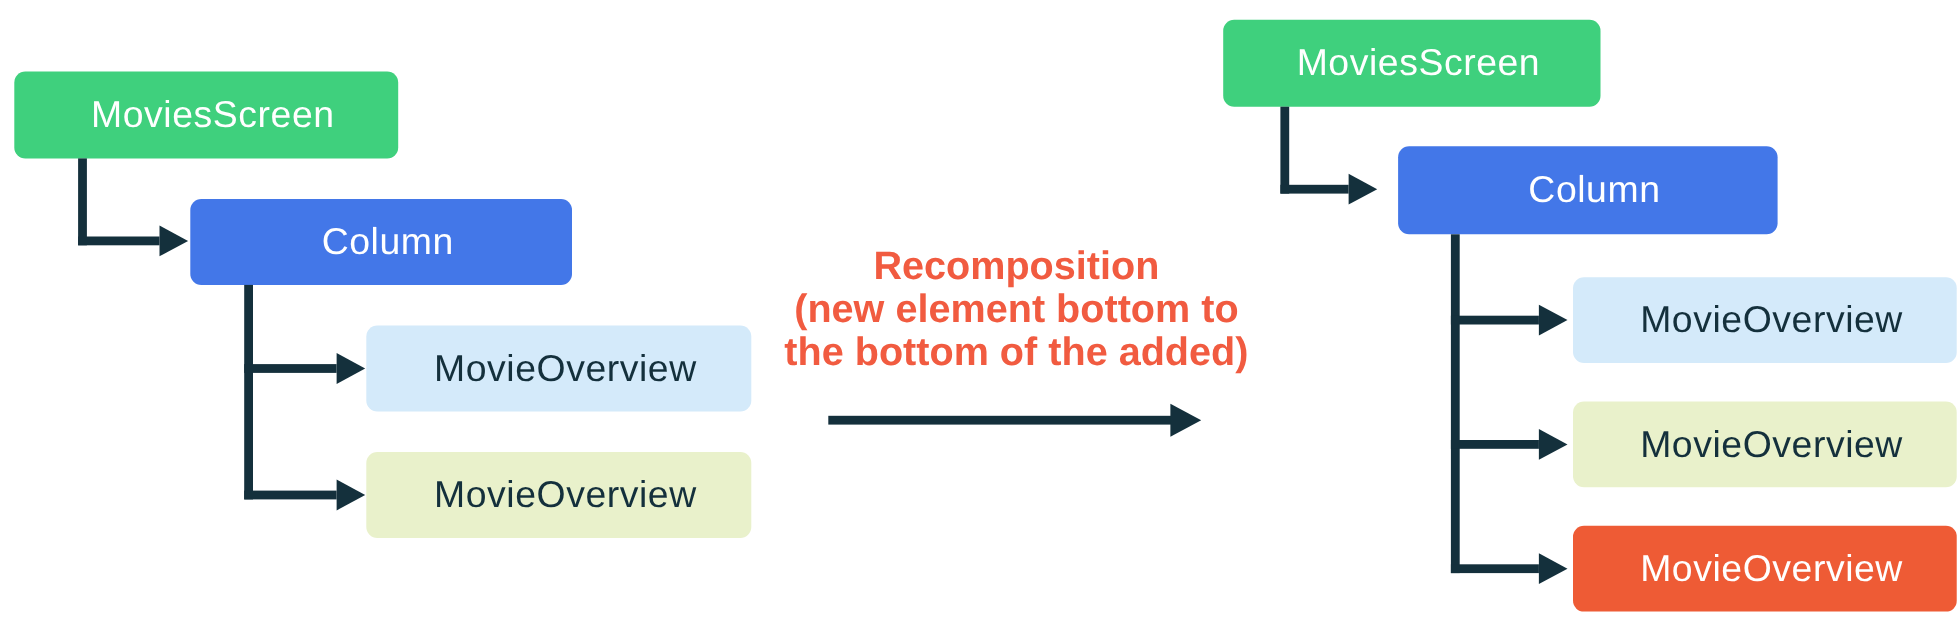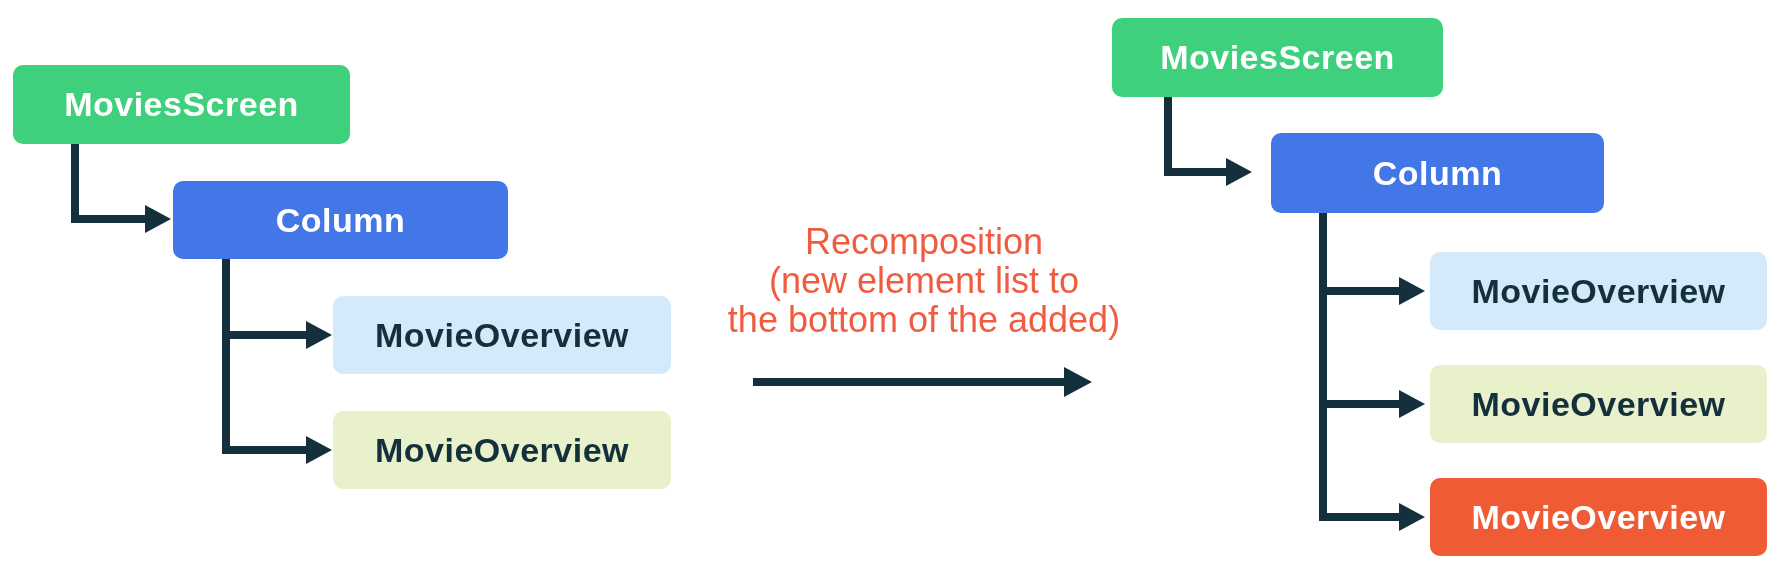--- a/index.html
+++ b/index.html
@@ -15,23 +15,24 @@
     overflow: hidden;
     font-family: "Liberation Sans", sans-serif;
   }
   .node {
     position: absolute;
     border-radius: 10px;
     display: flex;
     align-items: center;
     justify-content: center;
     font-size: 34px;
-    font-weight: 700;
+    font-weight: 400;
     letter-spacing: 0.5px;
     white-space: nowrap;
+    padding-left: 12px;
   }
   .node.green        { background: var(--green);        color: var(--box_text_light); }
   .node.blue         { background: var(--blue);         color: var(--box_text_light); }
   .node.light-blue   { background: var(--light_blue);   color: var(--navy); }
   .node.light-yellow { background: var(--light_yellow); color: var(--navy); }
   .node.orange       { background: var(--orange);       color: var(--box_text_light); }
 
   .line {
     position: absolute;
     background: var(--navy);
@@ -51,21 +52,21 @@
   }
   .caption {
     position: absolute;
     left: 704px;
     top: 222px;
     width: 440px;
     text-align: center;
     color: var(--caption);
     font-size: 36px;
     line-height: 39px;
-    font-weight: 400;
+    font-weight: 700;
   }
 </style>
 </head>
 <body>
 
 <div class="canvas">
 
   <div class="node green" style="left:13px; top:65px; width:337px; height:79px;">MoviesScreen</div>
 
   <div class="line" style="left:71px; top:144px; width:8px; height:79px;"></div>
@@ -78,21 +79,21 @@
   <div class="line" style="left:222px; top:331px; width:84px; height:8px;"></div>
   <div class="arrow-head small" style="left:306px; top:321px;"></div>
   <div class="line" style="left:222px; top:446px; width:84px; height:8px;"></div>
   <div class="arrow-head small" style="left:306px; top:436px;"></div>
 
   <div class="node light-blue" style="left:333px; top:296px; width:338px; height:78px;">MovieOverview</div>
   <div class="node light-yellow" style="left:333px; top:411px; width:338px; height:78px;">MovieOverview</div>
 
   <div class="caption">
     <div>Recomposition</div>
-    <div>(new element list to</div>
+    <div>(new element bottom to</div>
     <div>the bottom of the added)</div>
   </div>
   <div class="line" style="left:753px; top:378px; width:312px; height:8px;"></div>
   <div class="arrow-head" style="left:1064px; top:367px;"></div>
 
   <div class="node green" style="left:1112px; top:18px; width:331px; height:79px;">MoviesScreen</div>
 
   <div class="line" style="left:1164px; top:97px; width:8px; height:79px;"></div>
   <div class="line" style="left:1164px; top:168px; width:62px; height:8px;"></div>
   <div class="arrow-head small" style="left:1226px; top:158px;"></div>

